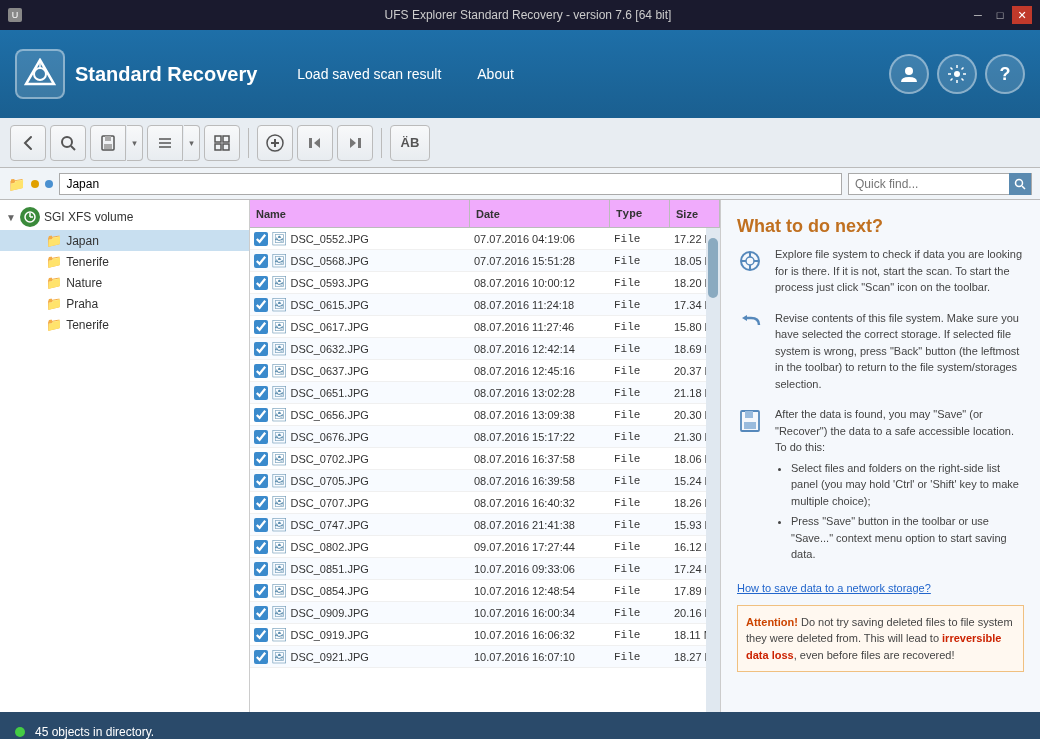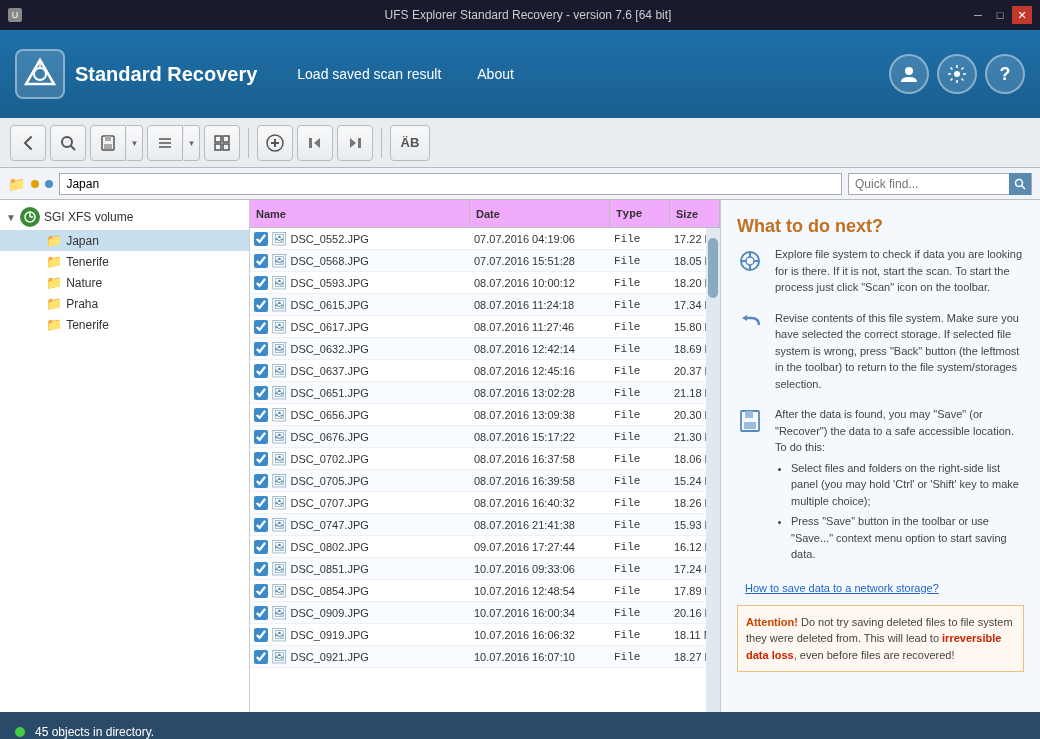--- a/index.html
+++ b/index.html
@@ -703,21 +703,21 @@
       </div>
       <div class="hint-text">
         After the data is found, you may "Save" (or "Recover") the data to a safe accessible location. To do this:
         <ul>
           <li>Select files and folders on the right-side list panel (you may hold 'Ctrl' or 'Shift' key to make multiple choice);</li>
           <li>Press "Save" button in the toolbar or use "Save..." context menu option to start saving data.</li>
         </ul>
       </div>
     </div>
 
-    <div style="margin: 8px 8px;">
+    <div style="margin: 8px 0;">
       <span class="link">How to save data to a network storage?</span>
     </div>
 
     <div class="attention-box">
       <span class="att-label">Attention!</span>
       Do not try saving <span class="att-bold">deleted</span> files to file system they were deleted from. This will lead to <span class="att-red">irreversible data loss</span>, even <span class="att-bold">before</span> files are recovered!
     </div>
   </div>
 </div>
 

